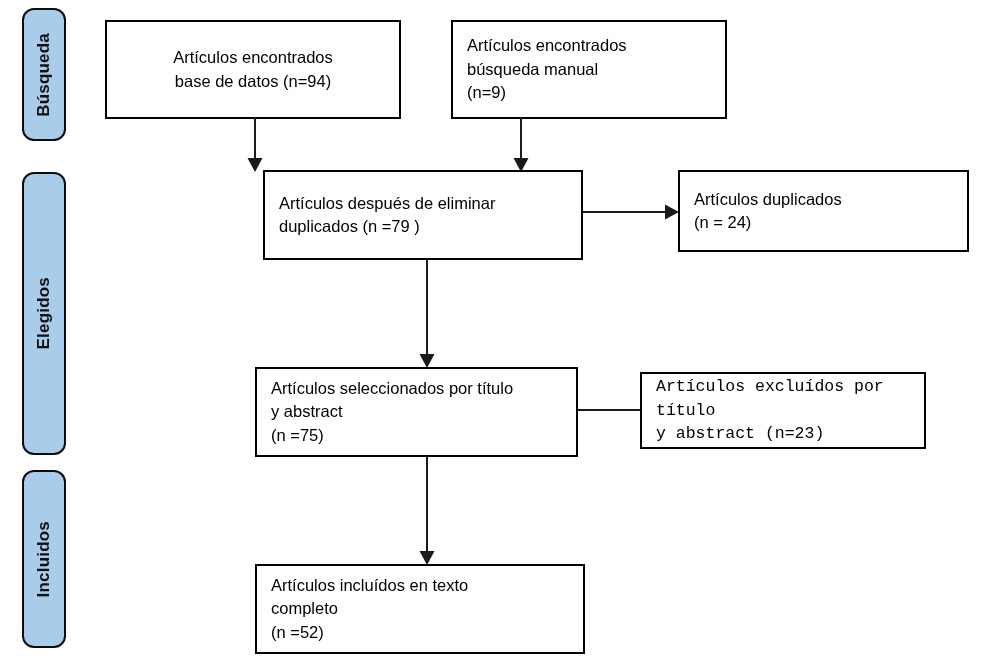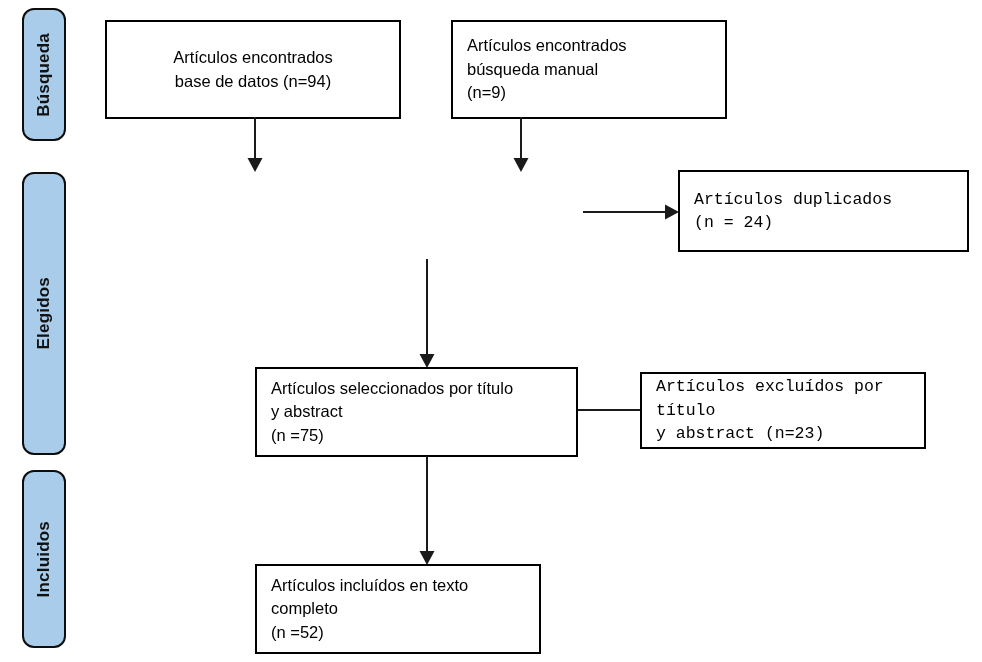--- a/index.html
+++ b/index.html
@@ -105,27 +105,31 @@
   <svg class="connector" style="left:243px; top:117px;" width="24" height="56" viewBox="0 0 24 56">
     <line x1="12" y1="0" x2="12" y2="42" style="stroke: rgb(26, 26, 26);"></line>
     <polygon points="4.5,41 19.5,41 12,55" style="fill: rgb(26, 26, 26);"></polygon>
   </svg>
 
   <svg class="connector" style="left:509px; top:117px;" width="24" height="56" viewBox="0 0 24 56">
     <line x1="12" y1="0" x2="12" y2="42" style="stroke: rgb(26, 26, 26);"></line>
     <polygon points="4.5,41 19.5,41 12,55" style="fill: rgb(26, 26, 26);"></polygon>
   </svg>
 
+  <div class="flow-box align-left" style="left: 263px; top: 170px; width: 320px; height: 90px; border-color: rgb(0, 0, 0); background: rgb(255, 255, 255);">
+    <div class="flow-box-text">Artículos después de eliminar
+duplicados  (n =79 )</div>
+  </div>
 
   <svg class="connector" style="left:583px; top:200px;" width="97" height="24" viewBox="0 0 97 24">
     <line x1="0" y1="12" x2="83" y2="12" style="stroke: rgb(26, 26, 26);"></line>
     <polygon points="82,4.5 82,19.5 96,12" style="fill: rgb(26, 26, 26);"></polygon>
   </svg>
 
-  <div class="flow-box align-left" style="left: 678px; top: 170px; width: 291px; height: 82px; border-color: rgb(0, 0, 0); background: rgb(255, 255, 255); font-family: Liberation Mono, monospace;">
+  <div class="flow-box align-left" style="left: 678px; top: 170px; width: 291px; height: 82px; border-color: rgb(0, 0, 0); background: rgb(255, 255, 255);">
     <div class="flow-box-text">Artículos duplicados
 (n = 24)</div>
   </div>
 
   <svg class="connector" style="left:415px; top:259px;" width="24" height="110" viewBox="0 0 24 110">
     <line x1="12" y1="0" x2="12" y2="96" style="stroke: rgb(26, 26, 26);"></line>
     <polygon points="4.5,95 19.5,95 12,109" style="fill: rgb(26, 26, 26);"></polygon>
   </svg>
 
   <div class="flow-box align-left" style="left: 255px; top: 367px; width: 323px; height: 90px; border-color: rgb(0, 0, 0); background: rgb(255, 255, 255); justify-content: flex-end;">
@@ -142,19 +146,19 @@
   <div class="flow-box align-left" style="left: 640px; top: 372px; width: 286px; height: 77px; border-color: rgb(0, 0, 0); background: rgb(255, 255, 255); font-family: Liberation Mono, monospace;">
     <div class="flow-box-text">Artículos excluídos por título
 y abstract (n=23)</div>
   </div>
 
   <svg class="connector" style="left:415px; top:456px;" width="24" height="110" viewBox="0 0 24 110">
     <line x1="12" y1="0" x2="12" y2="96" style="stroke: rgb(26, 26, 26);"></line>
     <polygon points="4.5,95 19.5,95 12,109" style="fill: rgb(26, 26, 26);"></polygon>
   </svg>
 
-  <div class="flow-box align-left" style="left: 255px; top: 564px; width: 286px; height: 90px; border-color: rgb(0, 0, 0); background: rgb(255, 255, 255);">
+  <div class="flow-box align-left" style="left: 255px; top: 564px; width: 330px; height: 90px; border-color: rgb(0, 0, 0); background: rgb(255, 255, 255);">
     <div class="flow-box-text">Artículos incluídos en texto
 completo
 (n =52)</div>
   </div>
 
 </div>
 
 </body></html>

